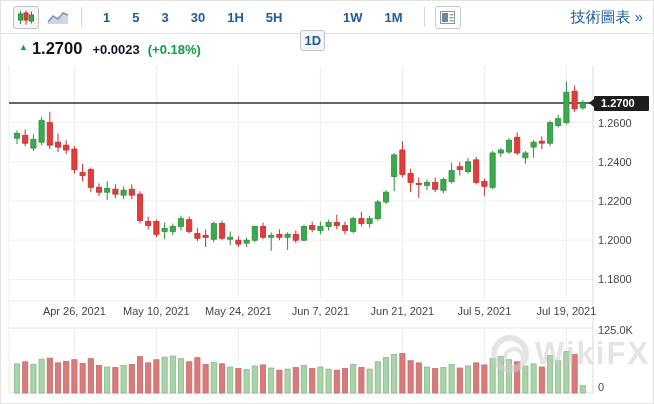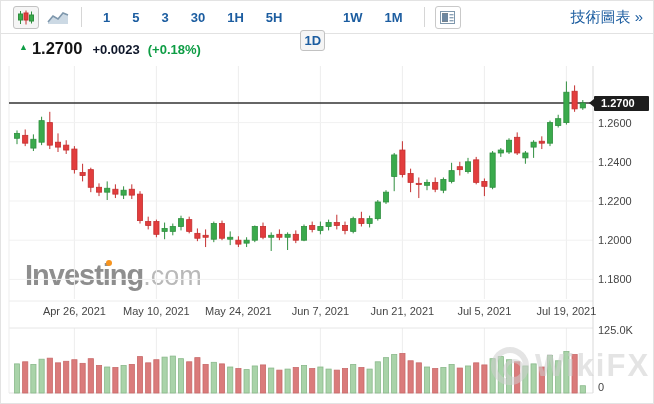--- a/index.html
+++ b/index.html
@@ -41,21 +41,21 @@
   .chg-pct{font-size:13px;font-weight:bold;color:#0e9d45;margin-left:8px;}
   
   .chart-svg{position:absolute;top:0;left:0;z-index:2;}
   .inv-logo{
     position:absolute;left:24px;top:258px;z-index:1;
     font-size:29px;font-weight:bold;color:#8e8e8e;letter-spacing:-1px;
   }
   .inv-logo .com{font-weight:normal;color:#b9b9b9;font-size:27px;letter-spacing:0;}
   .inv-dot{position:absolute;left:81px;top:1px;width:6px;height:6px;border-radius:50%;background:#f7941e;}
   .wikifx{
-    position:absolute;left:490px;top:346px;z-index:3;display:flex;align-items:center;
+    position:absolute;left:490px;top:334px;z-index:3;display:flex;align-items:center;
     opacity:0.55;pointer-events:none;text-align:center;
   }
   .wikifx .ring{
     width:38px;height:38px;border:6px solid #cfcfcf;border-radius:50%;box-sizing:border-box;
     position:relative;
   }
   .wikifx .ring:after{
     content:"";position:absolute;left:6px;top:6px;width:14px;height:14px;
     border:4px solid #cfcfcf;border-radius:50%;
   }
@@ -73,24 +73,20 @@
     border-right:5px solid #1d1d1d;
   }
   
   .ic-candle svg,.ic-line svg,.ic-news svg{display:block;}
 </style>
 </head>
 <body>
 
 <div class="widget">
 
-  <div class="inv-logo">
-    <span>Investing</span><span class="com">.com</span>
-    <span class="inv-dot"></span>
-  </div>
 
   <svg class="chart-svg" id="chart" width="654" height="404">
       <g>
         <line x1="73.39999999999999" y1="65" x2="73.39999999999999" y2="298" stroke="#ededed" stroke-width="1"></line>
         <line x1="73.39999999999999" y1="327" x2="73.39999999999999" y2="392" stroke="#ededed" stroke-width="1"></line>
         <line x1="155.39999999999998" y1="65" x2="155.39999999999998" y2="298" stroke="#ededed" stroke-width="1"></line>
         <line x1="155.39999999999998" y1="327" x2="155.39999999999998" y2="392" stroke="#ededed" stroke-width="1"></line>
         <line x1="237.39999999999998" y1="65" x2="237.39999999999998" y2="298" stroke="#ededed" stroke-width="1"></line>
         <line x1="237.39999999999998" y1="327" x2="237.39999999999998" y2="392" stroke="#ededed" stroke-width="1"></line>
         <line x1="319.4" y1="65" x2="319.4" y2="298" stroke="#ededed" stroke-width="1"></line>

